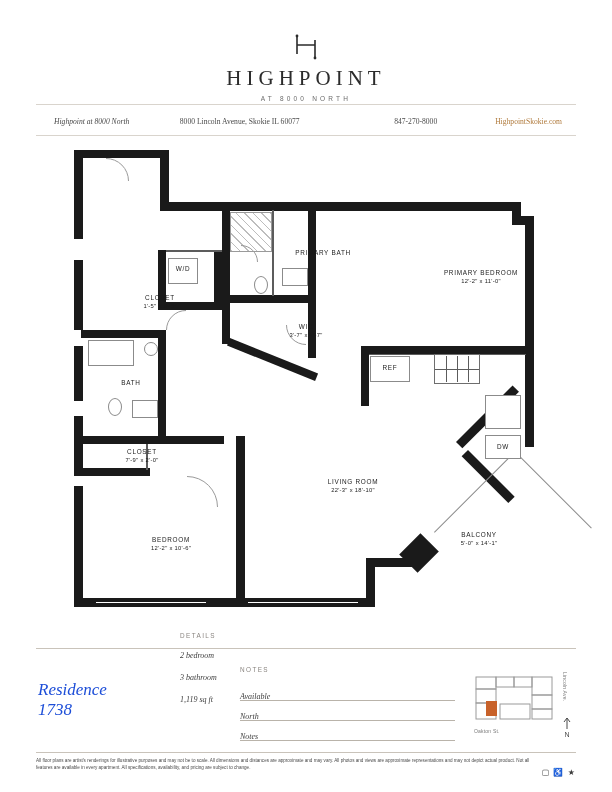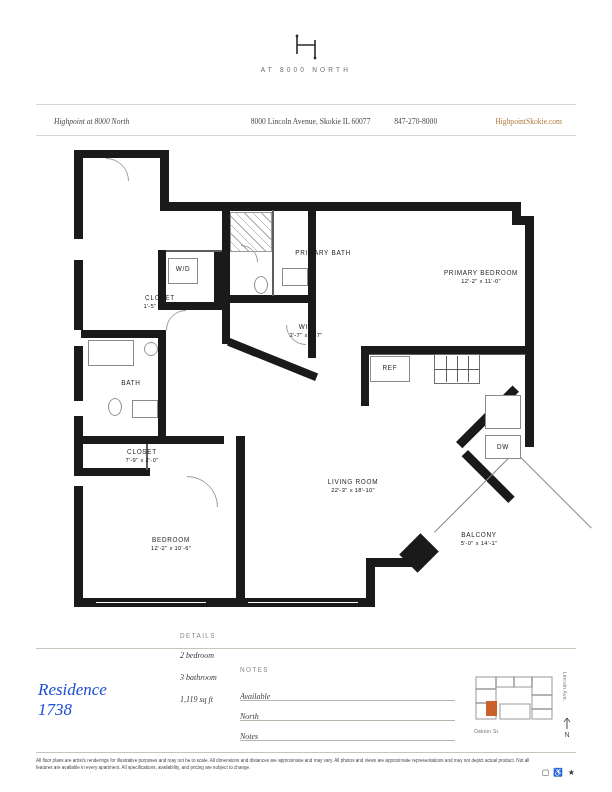--- a/index.html
+++ b/index.html
@@ -75,21 +75,21 @@
     font-style: italic;
     color: #4a4a4a;
     width: 150px;
     padding-left: 18px;
     box-sizing: border-box;
   }
   .info-addr {
     font-family: "Liberation Serif", serif;
     color: #4a4a4a;
     width: 200px;
-    text-align: right;
+    text-align: left;
   }
   .info-phone {
     font-family: "Liberation Serif", serif;
     color: #4a4a4a;
     width: 95px;
     text-align: center;
   }
   .info-web {
     color: #b07a3c;
     width: 120px;
@@ -278,20 +278,21 @@
 <body>
 
 <div class="page">
 
   <div class="logo-block">
     <svg class="logo-mark" viewBox="0 0 26 26">
       <path d="M4 2 L4 20 M4 11 L22 11 M22 6 L22 24" stroke="#2b2b2b" stroke-width="1.6" fill="none"></path>
       <circle cx="4" cy="2" r="1.4" fill="#2b2b2b"></circle>
       <circle cx="22" cy="24" r="1.4" fill="#2b2b2b"></circle>
     </svg>
+    <div class="logo-name">HIGHPOINT</div>
     <div class="logo-sub">AT 8000 NORTH</div>
   </div>
 
   <div class="rule rule-top"></div>
   <div class="rule rule-bottom"></div>
 
   <div class="info-bar">
     <div class="info-prop">Highpoint at 8000 North</div>
     <div class="info-addr">8000 Lincoln Avenue, Skokie IL 60077</div>
     <div class="info-phone">847-270-8000</div>

